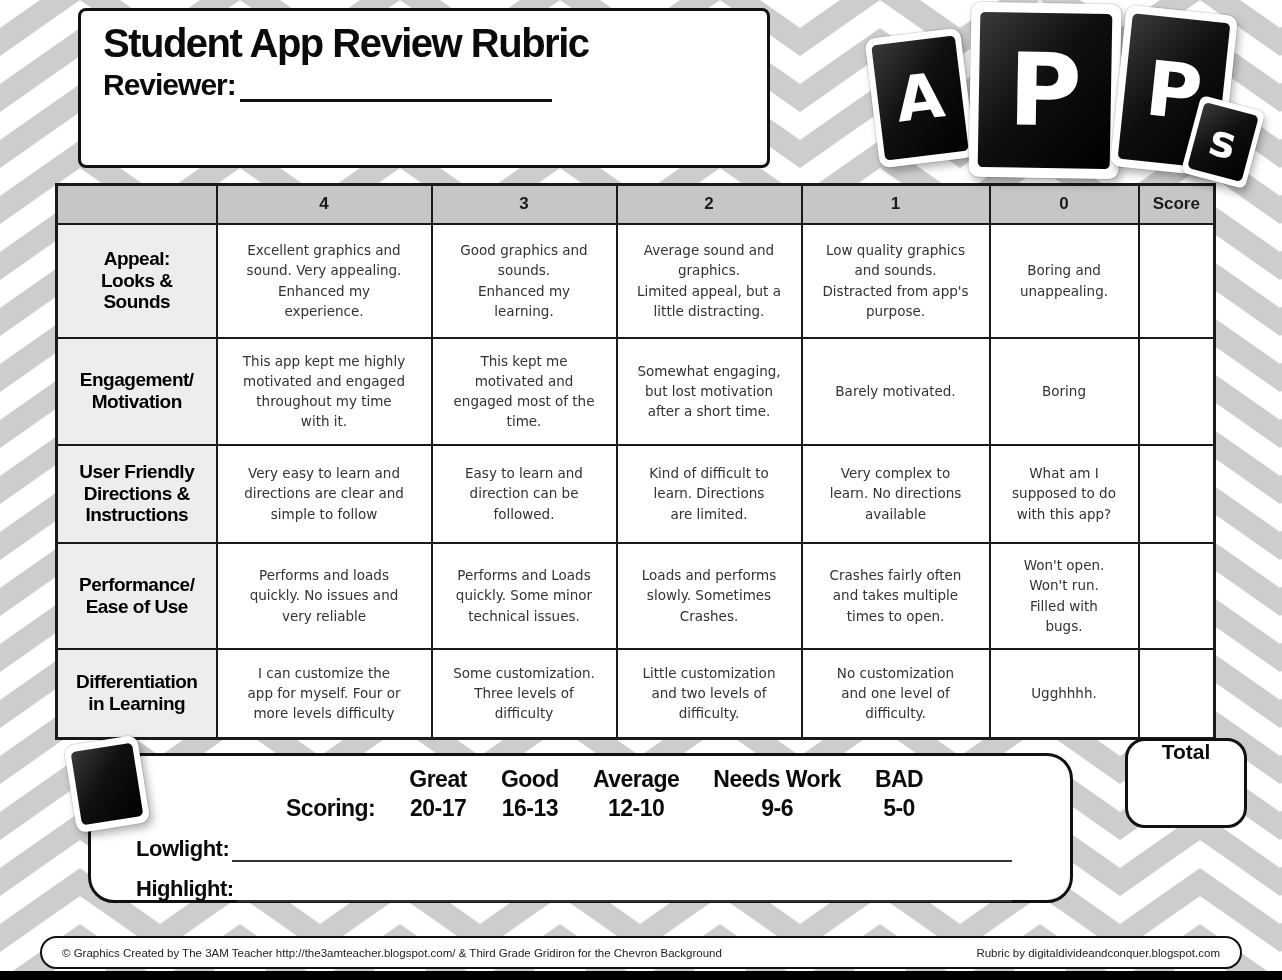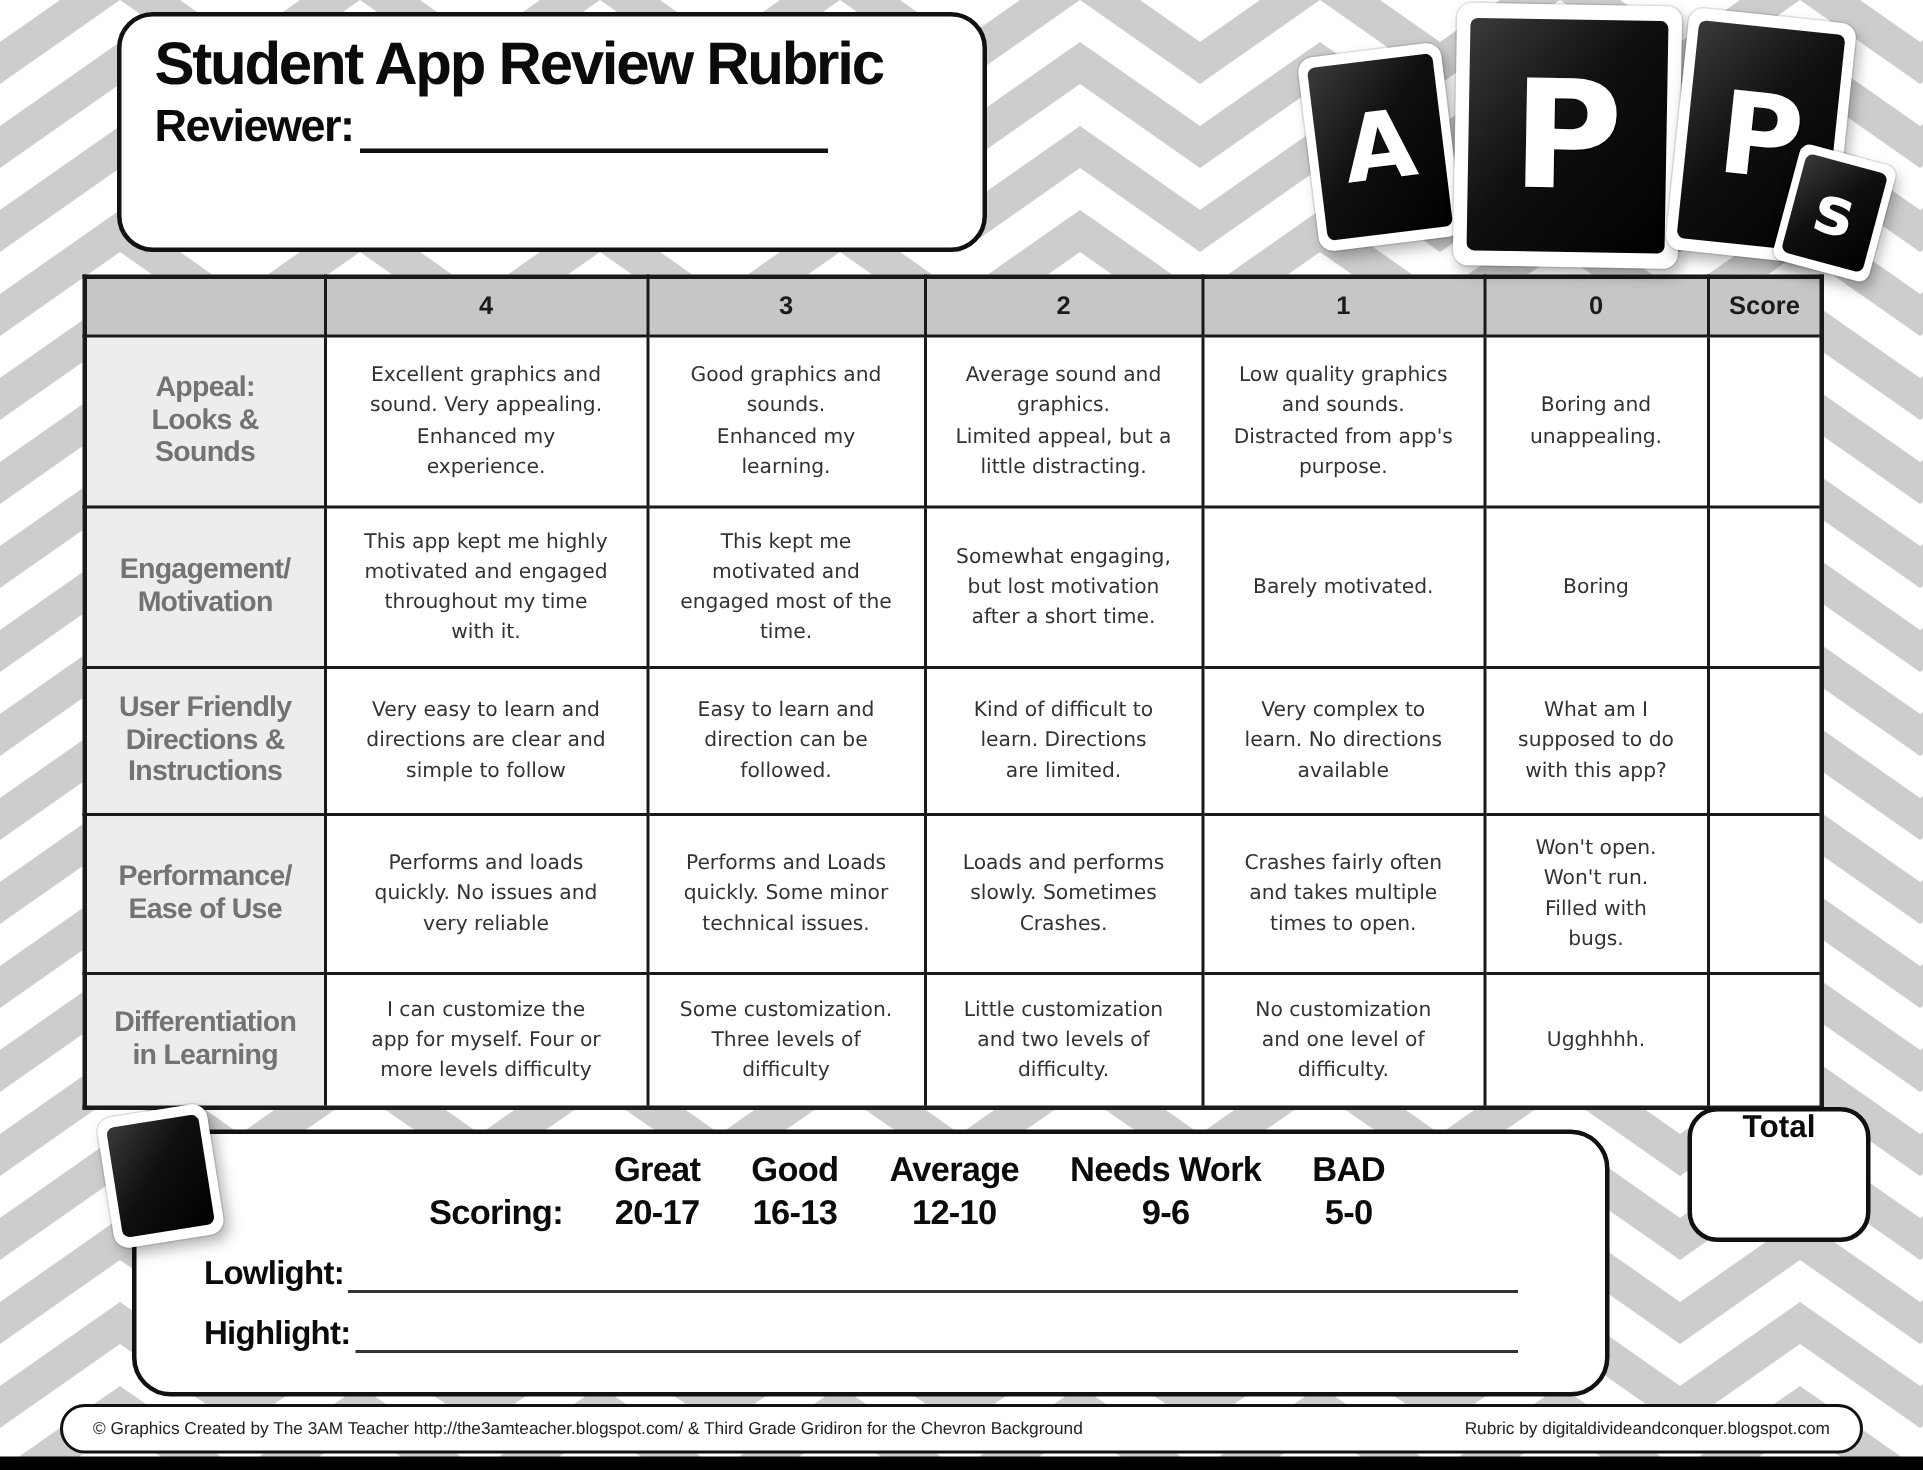--- a/index.html
+++ b/index.html
@@ -7,22 +7,22 @@
   #page {
     position: relative;
     width: 1282px; height: 980px;
     overflow: hidden;
     background: #ffffff;
   }
   #chevron-bg { position:absolute; left:0; top:0; z-index:0; }
 
   
   .title-box {
-    position:absolute; left:78px; top:8px; width:580px; height:160px;
-    background:#fff; border:3px solid #111; border-radius:24px;
+    position:absolute; left:78px; top:8px; width:692px; height:160px;
+    background:#fff; border:3px solid #111; border-radius:8px;
     z-index:2; box-sizing:border-box; padding:8px 22px 0 22px;
   }
   .title-box h1 {
     margin:2px 0 0 0; font-size:40px; font-weight:800; letter-spacing:-1.5px;
     color:#0b0b0b; font-family:"Liberation Sans", sans-serif; white-space:nowrap;
   }
   .fill-row { display:flex; align-items:flex-end; margin-top:2px; }
   .fill-label { font-size:30px; font-weight:800; letter-spacing:-1px; color:#0b0b0b; white-space:nowrap; }
   .fill-line { border-bottom:3px solid #111; height:30px; margin-left:4px; }
   .fill-line.w1 { width:312px; }
@@ -60,37 +60,37 @@
   }
   .rubric th, .rubric td { border:2px solid #1a1a1a; box-sizing:border-box; }
   .rubric { border:3px solid #1a1a1a; }
   .rubric th {
     background:#c6c6c6; height:39px; font-size:17px; font-weight:800; color:#1b1b1b;
     font-family:"Liberation Sans", sans-serif;
   }
   .rubric td.crit {
     background:#ededed; text-align:center; vertical-align:middle;
     font-size:19px; font-weight:800; letter-spacing:-0.5px; line-height:1.15;
-    color:#737373; white-space:pre-line; font-family:"Liberation Sans", sans-serif;
+    color:#000000; white-space:pre-line; font-family:"Liberation Sans", sans-serif;
   }
   .rubric td.cell {
     background:#fff; text-align:center; vertical-align:middle;
     font-size:13.5px; line-height:1.5; color:#323237; white-space:pre-line;
     font-family:"DejaVu Sans", sans-serif; padding:0 6px;
   }
   .rubric td.score-cell { background:#fff; }
   .rubric tr.r0 { height:114px; }
   .rubric tr.r1 { height:107px; }
   .rubric tr.r2 { height:98px; }
   .rubric tr.r3 { height:106px; }
   .rubric tr.r4 { height:90px; }
 
   
   .scoring-box {
-    position:absolute; left:88px; top:753px; width:985px; height:178px;
+    position:absolute; left:88px; top:753px; width:985px; height:150px;
     background:#fff; border:3px solid #111; border-radius:26px;
     box-sizing:border-box; z-index:2;
   }
   .score-grid {
     display:inline-grid; grid-template-columns:auto auto auto auto auto auto;
     column-gap:34px; row-gap:2px; margin:10px 0 0 195px; text-align:center;
   }
   .score-grid .band-name, .score-grid .band-range, .score-grid .scoring-label {
     font-size:23px; font-weight:800; letter-spacing:-0.5px; color:#0b0b0b; white-space:nowrap;
     font-family:"Liberation Sans", sans-serif;

